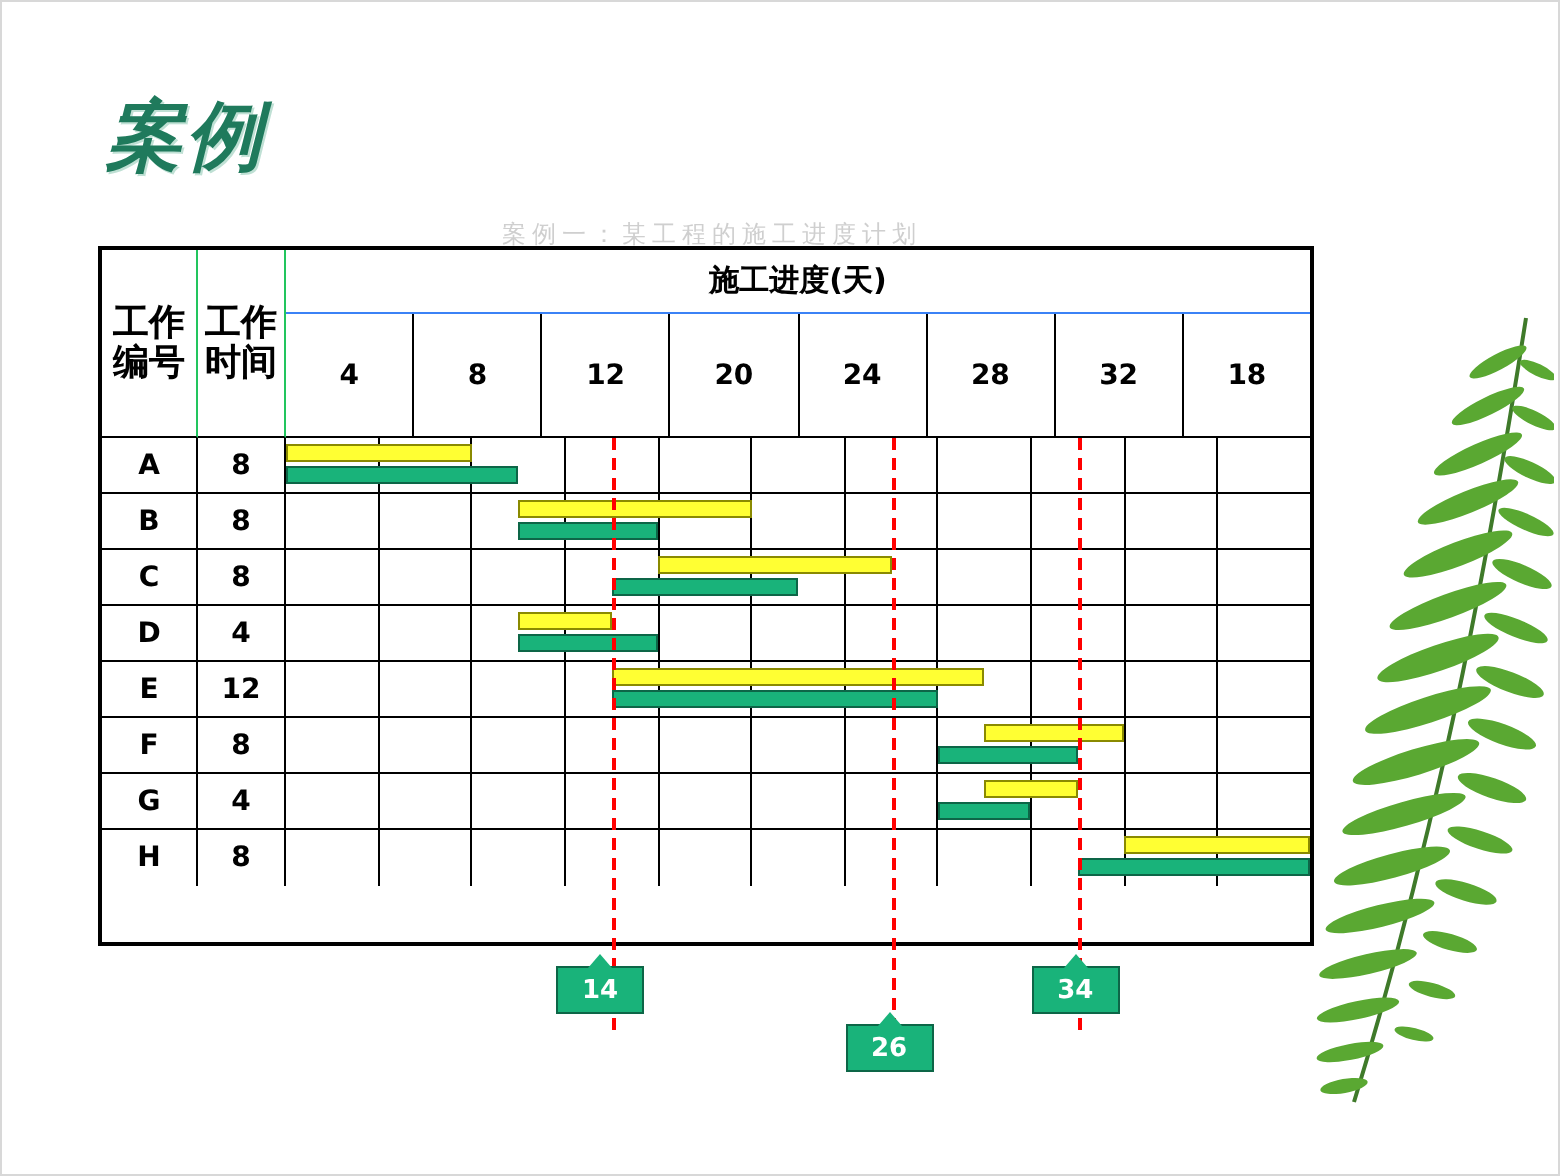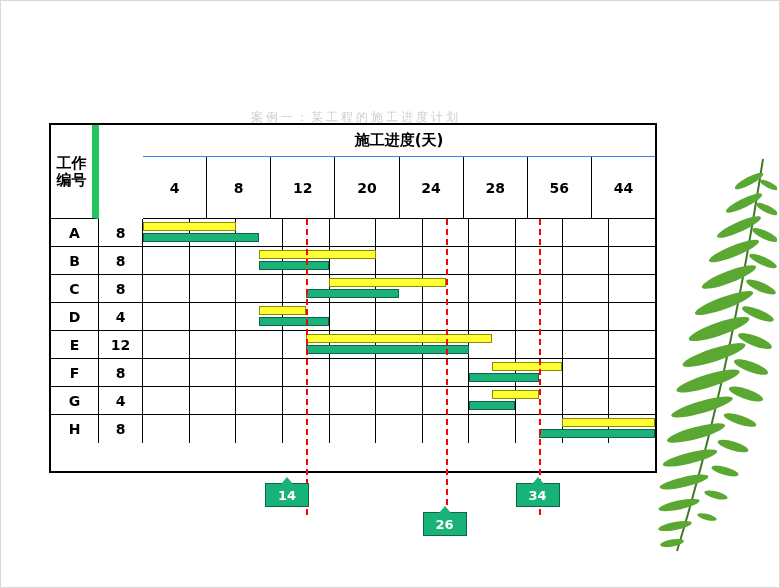--- a/index.html
+++ b/index.html
@@ -66,26 +66,26 @@
     font-size: 12px;
     color: #cfcfcf;
     letter-spacing: 3px;
     white-space: nowrap;
   }
 
   
   .hdr-id, .hdr-dur {
     position: absolute;
     box-sizing: border-box;
-    border-right: 7px solid #22c55e;
+    border-right: 1px solid #22c55e;
     border-bottom: 1px solid #000;
     display: flex;
     align-items: center;
     justify-content: center;
-    font-size: 15px;
+    font-size: 18px;
     font-weight: bold;
     line-height: 1.08;
     text-align: center;
     font-family: "DejaVu Sans", sans-serif;
   }
   .hdr-id { left: 0; top: 0; width: 48px; height: 94px; }
   .hdr-dur { left: 48px; top: 0; width: 44px; height: 94px; }
 
   .hdr-top {
     position: absolute;
@@ -216,20 +216,21 @@
     border-left: 6px solid transparent;
     border-right: 6px solid transparent;
     border-bottom: 7px solid #19b37a;
   }
 </style>
 </head>
 <body>
 
 <div id="slide">
 
+  <div id="title">案例</div>
 
   <div class="ghost-title">案例一：某工程的施工进度计划</div>
 
   <svg id="fern" viewBox="0 0 140 410">
     <g stroke="#3f7a2a" stroke-width="2" fill="none">
       <path d="M126 8 C110 110 86 250 40 400"></path>
     </g>
     <g fill="#5aa832">
 
       <g>
@@ -263,30 +264,31 @@
         <ellipse cx="70" cy="366" rx="10" ry="3" transform="rotate(14 70 366)"></ellipse>
         <ellipse cx="38" cy="375" rx="17" ry="4" transform="rotate(-11 38 375)"></ellipse>
         <ellipse cx="35" cy="392" rx="12" ry="3.5" transform="rotate(-10 35 392)"></ellipse>
       </g>
     </g>
   </svg>
 
   <div id="chart">
 
     <div class="hdr-id">工作编号</div>
+    <div class="hdr-dur">工作时间</div>
     <div class="hdr-top">施工进度(天)</div>
     <div class="hdr-ticks" id="ticks">
         <div class="tick">4</div>
         <div class="tick">8</div>
         <div class="tick">12</div>
         <div class="tick">20</div>
         <div class="tick">24</div>
         <div class="tick">28</div>
-        <div class="tick">56</div>
-        <div class="tick">44</div>
+        <div class="tick">32</div>
+        <div class="tick">18</div>
       </div>
 
     <div id="rows">
         <div class="row">
           <div class="cell-id">A</div>
           <div class="cell-dur">8</div>
           <div class="grid">
             <div class="gcell"></div>
             <div class="gcell"></div>
             <div class="gcell"></div>
@@ -438,21 +440,21 @@
       </div>
 
     <div id="vlines">
         <div class="vline" style="left: 254.909px;"></div>
         <div class="vline" style="left: 394.545px;"></div>
         <div class="vline" style="left: 487.636px;"></div>
       </div>
   </div>
 
   <div id="flags">
-      <div class="flag" style="left: 264px; top: 482px;">
+      <div class="flag" style="left: 277px; top: 482px;">
         <span class="notch"></span>
         <span>14</span>
       </div>
       <div class="flag" style="left: 421.545px; top: 511px;">
         <span class="notch"></span>
         <span>26</span>
       </div>
       <div class="flag" style="left: 514.636px; top: 482px;">
         <span class="notch"></span>
         <span>34</span>

